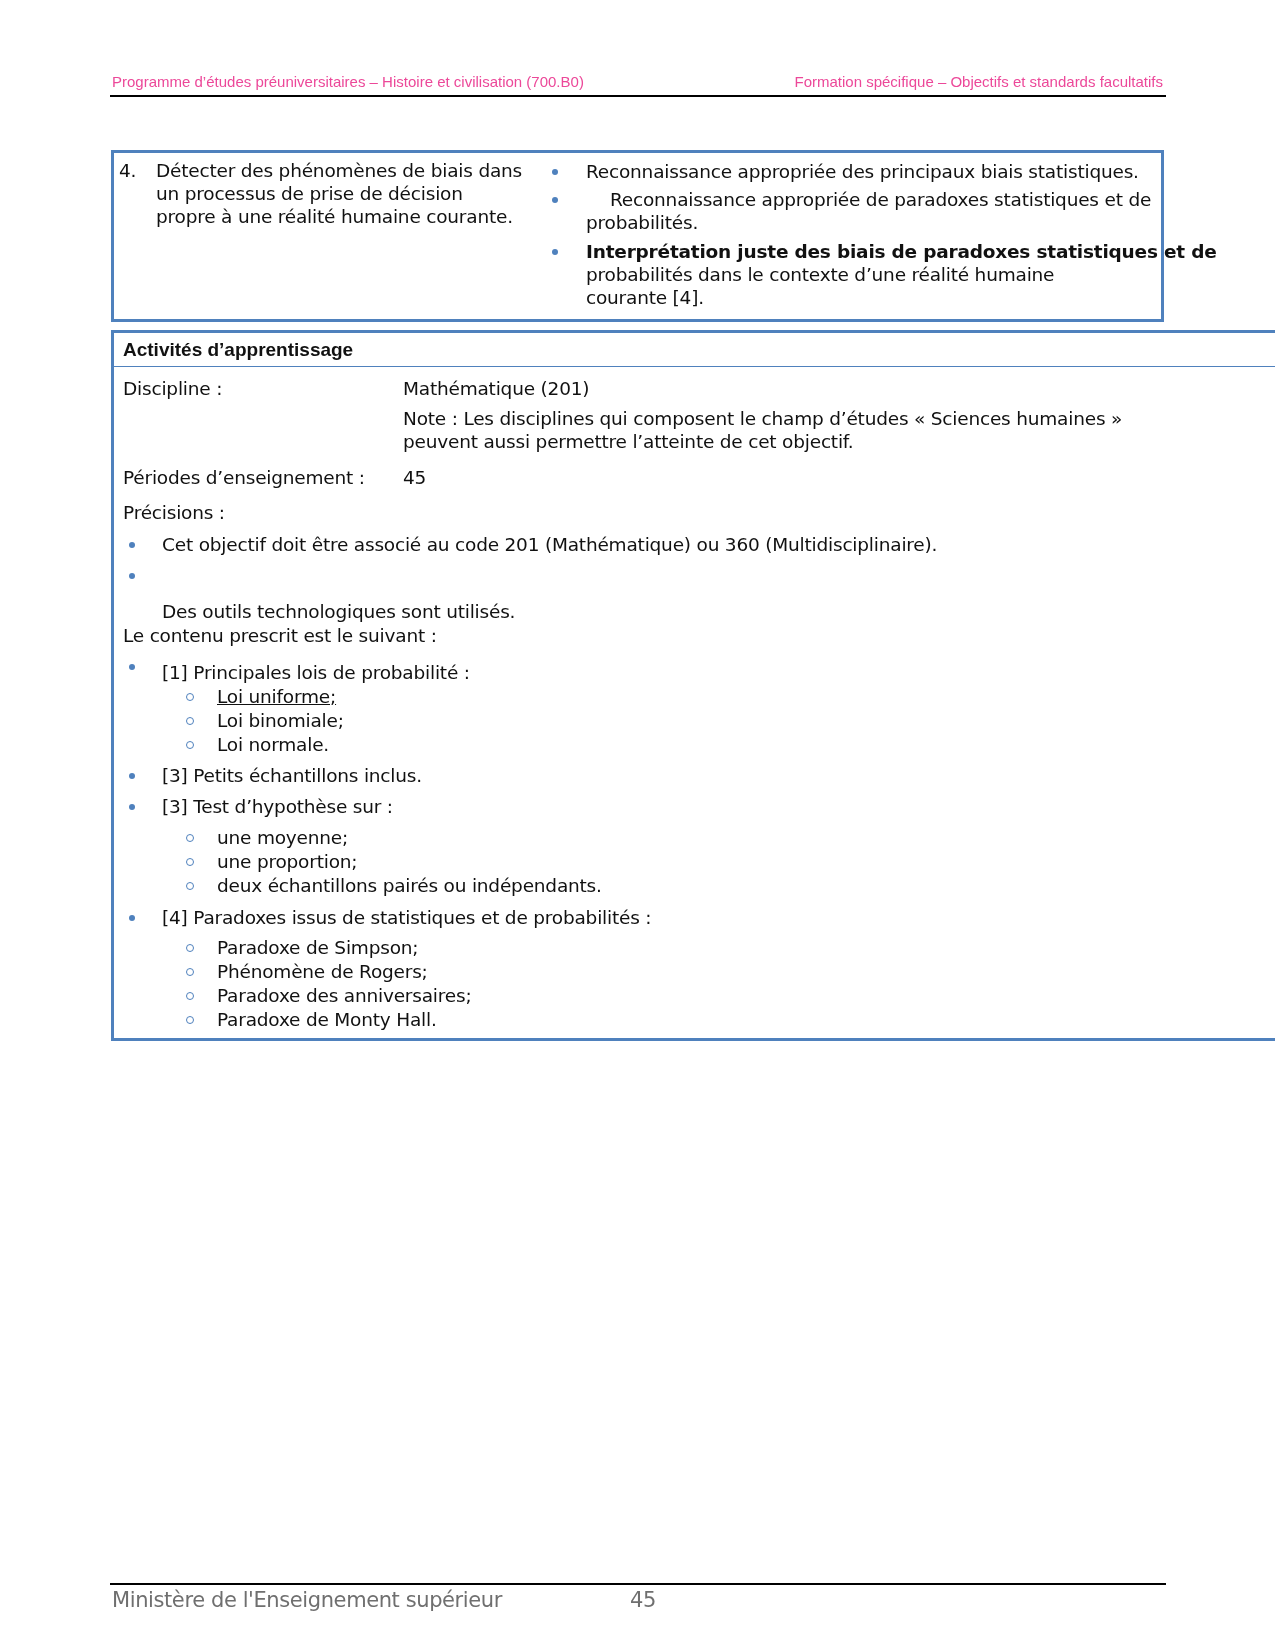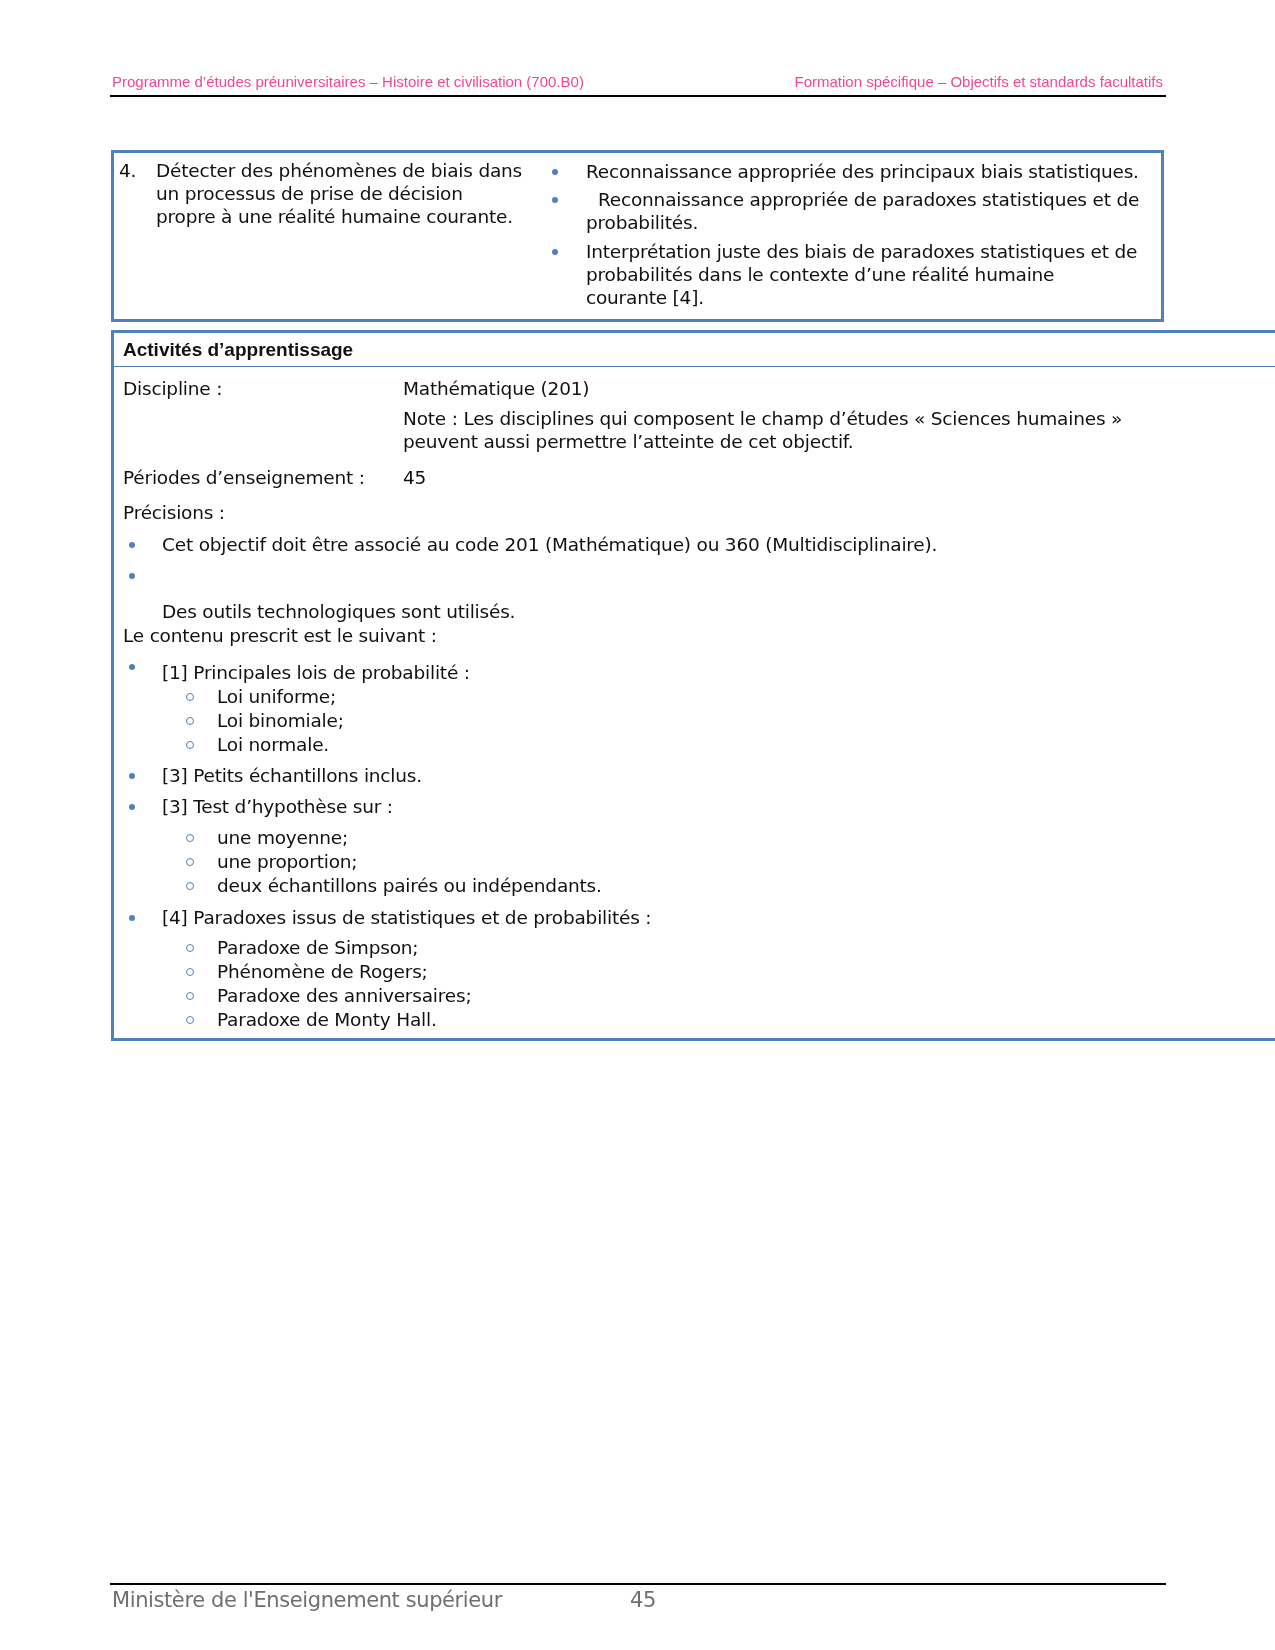--- a/index.html
+++ b/index.html
@@ -32,25 +32,25 @@
 <div class="abs box box1">
   <div class="abs t num">4.</div>
   <div class="abs t" style="left:42px; top:6px;">Détecter des phénomènes de biais dans</div>
   <div class="abs t" style="left:42px; top:29px;">un processus de prise de décision</div>
   <div class="abs t" style="left:42px; top:52px;">propre à une réalité humaine courante.</div>
 
   <div class="abs dot" style="left:438px; top:16px;"></div>
   <div class="abs t" style="left:472px; top:7px;">Reconnaissance appropriée des principaux biais statistiques.</div>
 
   <div class="abs dot" style="left:438px; top:44px;"></div>
-  <div class="abs t" style="left:484px; top:35px;">Reconnaissance appropriée de paradoxes statistiques et de</div>
+  <div class="abs t" style="left:496px; top:35px;">Reconnaissance appropriée de paradoxes statistiques et de</div>
   <div class="abs t" style="left:472px; top:58px;">probabilités.</div>
 
   <div class="abs dot" style="left:438px; top:96px;"></div>
-  <div class="abs t" style="left:472px; top:87px;">Interprétation juste des biais de paradoxes statistiques et de</div>
+  <div class="abs t" style="left:472px; top:87px;font-weight:bold;">Interprétation juste des biais de paradoxes statistiques et de</div>
   <div class="abs t" style="left:472px; top:110px;">probabilités dans le contexte d’une réalité humaine</div>
   <div class="abs t" style="left:472px; top:133px;">courante [4].</div>
 </div>
 
 <div class="abs box box2">
   <div class="abs sec-hdr">
     <div class="abs sec-title">Activités d’apprentissage</div>
   </div>
 
   <div class="abs t" style="left:9px; top:44px;">Discipline :</div>
@@ -65,21 +65,21 @@
   <div class="abs dot" style="left:15px; top:209px;"></div>
   <div class="abs t" style="left:48px; top:200px;">Cet objectif doit être associé au code 201 (Mathématique) ou 360 (Multidisciplinaire).</div>
   <div class="abs dot" style="left:15px; top:240px;"></div>
   <div class="abs t" style="left:48px; top:231px;margin-top:36px;">Des outils technologiques sont utilisés.</div>
 
   <div class="abs t" style="left:9px; top:291px;">Le contenu prescrit est le suivant :</div>
 
   <div class="abs dot" style="left:15px; top:331px;"></div>
   <div class="abs t" style="left:48px; top:328px;">[1] Principales lois de probabilité :</div>
   <div class="abs ring" style="left:72px; top:360px;"></div>
-  <div class="abs t" style="left:103px; top:352px;">Loi uniforme;</div>
+  <div class="abs t" style="left:103px; top:352px;text-decoration:underline;">Loi uniforme;</div>
   <div class="abs ring" style="left:72px; top:384px;"></div>
   <div class="abs t" style="left:103px; top:376px;">Loi binomiale;</div>
   <div class="abs ring" style="left:72px; top:408px;"></div>
   <div class="abs t" style="left:103px; top:400px;">Loi normale.</div>
 
   <div class="abs dot" style="left:15px; top:440px;"></div>
   <div class="abs t" style="left:48px; top:431px;">[3] Petits échantillons inclus.</div>
 
   <div class="abs dot" style="left:15px; top:471px;"></div>
   <div class="abs t" style="left:48px; top:462px;">[3] Test d’hypothèse sur :</div>

